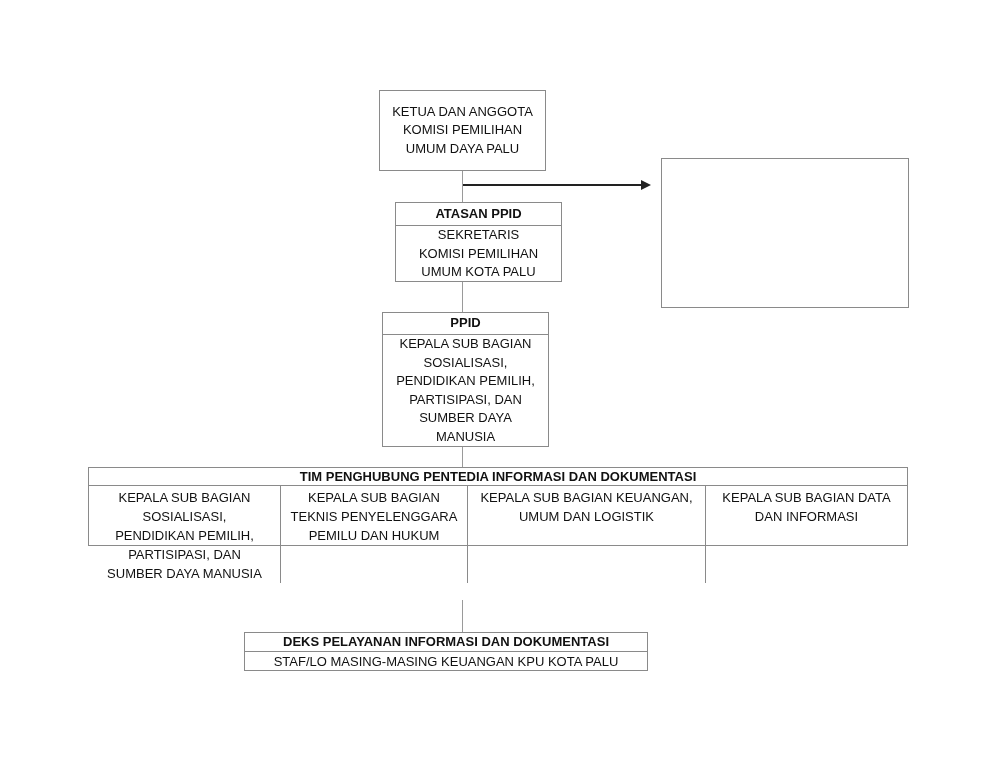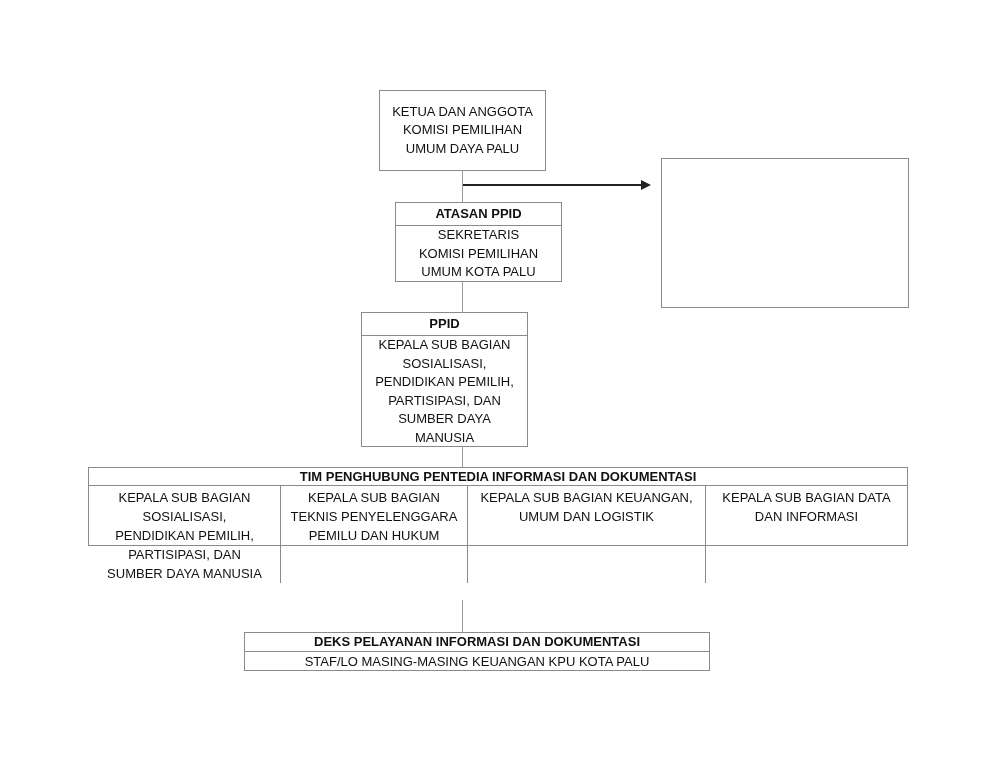--- a/index.html
+++ b/index.html
@@ -99,21 +99,21 @@
   <div class="obox" style="left:661px; top:158px; width:248px; height:150px;">
   </div>
 
   <div class="obox" style="left:379px; top:202px; width:167px; height:80px;margin-left:16px;">
     <div class="obox-title" style="height:23px;">ATASAN PPID</div>
     <div class="obox-body">SEKRETARIS
 KOMISI PEMILIHAN
 UMUM KOTA PALU</div>
   </div>
 
-  <div class="obox" style="left:361px; top:312px; width:167px; height:135px;">
+  <div class="obox" style="left:382px; top:312px; width:167px; height:135px;justify-content:flex-end;">
     <div class="obox-title" style="height:23px;">PPID</div>
     <div class="obox-body">KEPALA SUB BAGIAN
 SOSIALISASI,
 PENDIDIKAN PEMILIH,
 PARTISIPASI, DAN
 SUMBER DAYA
 MANUSIA</div>
   </div>
 
   <div class="obox" style="left:88px; top:467px; width:820px; height:79px;">
@@ -127,18 +127,18 @@
       <div class="col" style="width:187px;">KEPALA SUB BAGIAN
 TEKNIS PENYELENGGARA
 PEMILU DAN HUKUM</div>
       <div class="col" style="width:238px;">KEPALA SUB BAGIAN KEUANGAN,
 UMUM DAN LOGISTIK</div>
       <div class="col" style="width:202px;">KEPALA SUB BAGIAN DATA
 DAN INFORMASI</div>
     </div>
   </div>
 
-  <div class="obox" style="left:244px; top:632px; width:466px; height:39px;">
+  <div class="obox" style="left:244px; top:632px; width:404px; height:39px;">
     <div class="obox-title" style="height:19px;">DEKS PELAYANAN INFORMASI DAN DOKUMENTASI</div>
     <div class="obox-body" style="line-height:17px;">STAF/LO MASING-MASING KEUANGAN KPU KOTA PALU</div>
   </div>
 
 </div>
 
 </body></html>

